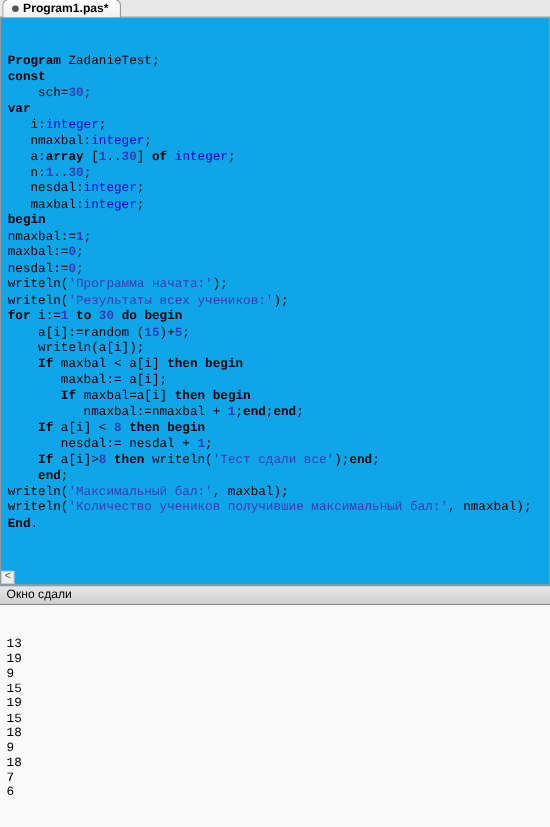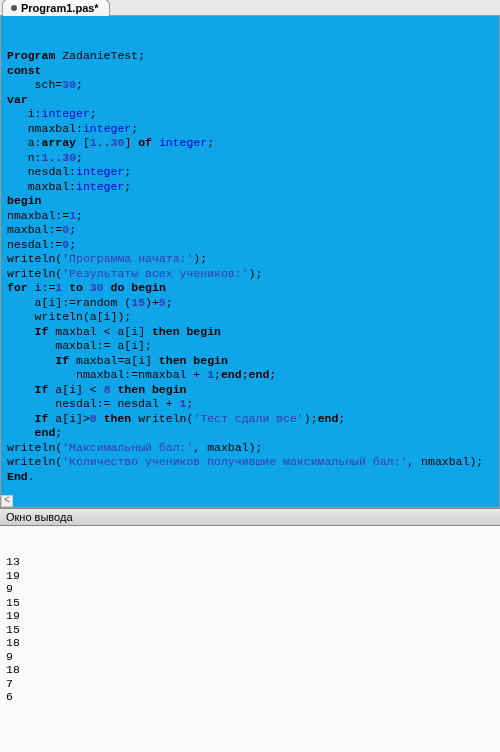--- a/index.html
+++ b/index.html
@@ -72,21 +72,21 @@
     font-family: Tahoma, sans-serif;
     font-size: 11px;
     padding: 2px 6px;
   }
   .output-pane {
     background: #fafafa;
     padding: 2px 6px;
     white-space: pre;
     line-height: 13.5px;
     overflow: hidden;
-    height: 226px;
+    height: 202px;
     font-family: "Courier New", monospace;
     font-size: 11.5px;
   }
   .bullet {
     width: 6px; height: 6px;
     border-radius: 50%;
     background: #555;
     display: inline-block;
   }
 </style>
@@ -98,16 +98,16 @@
     <span class="bullet"></span>
     <span>Program1.pas*</span>
   </div>
 </div>
 
 <div class="editor">
   <div id="code-area"><div class="c-line"><span class="kw">Program</span><span> ZadanieTest;</span></div><div class="c-line"><span class="kw">const</span></div><div class="c-line"><span>    sch=</span><span class="nm">30</span><span>;</span></div><div class="c-line"><span class="kw">var</span></div><div class="c-line"><span>   i:</span><span class="ty">integer</span><span>;</span></div><div class="c-line"><span>   nmaxbal:</span><span class="ty">integer</span><span>;</span></div><div class="c-line"><span>   a:</span><span class="kw">array</span><span> [</span><span class="nm">1</span><span>..</span><span class="nm">30</span><span>] </span><span class="kw">of</span><span> </span><span class="ty">integer</span><span>;</span></div><div class="c-line"><span>   n:</span><span class="nm">1</span><span>..</span><span class="nm">30</span><span>;</span></div><div class="c-line"><span>   nesdal:</span><span class="ty">integer</span><span>;</span></div><div class="c-line"><span>   maxbal:</span><span class="ty">integer</span><span>;</span></div><div class="c-line"><span class="kw">begin</span></div><div class="c-line"><span>nmaxbal:=</span><span class="nm">1</span><span>;</span></div><div class="c-line"><span>maxbal:=</span><span class="nm">0</span><span>;</span></div><div class="c-line"><span>nesdal:=</span><span class="nm">0</span><span>;</span></div><div class="c-line"><span>writeln(</span><span class="st">'Программа начата:'</span><span>);</span></div><div class="c-line"><span>writeln(</span><span class="st">'Результаты всех учеников:'</span><span>);</span></div><div class="c-line"><span class="kw">for</span><span> i:=</span><span class="nm">1</span><span> </span><span class="kw">to</span><span> </span><span class="nm">30</span><span> </span><span class="kw">do</span><span> </span><span class="kw">begin</span></div><div class="c-line"><span>    a[i]:=random (</span><span class="nm">15</span><span>)+</span><span class="nm">5</span><span>;</span></div><div class="c-line"><span>    writeln(a[i]);</span></div><div class="c-line"><span>    </span><span class="kw">If</span><span> maxbal &lt; a[i] </span><span class="kw">then</span><span> </span><span class="kw">begin</span></div><div class="c-line"><span>       maxbal:= a[i];</span></div><div class="c-line"><span>       </span><span class="kw">If</span><span> maxbal=a[i] </span><span class="kw">then</span><span> </span><span class="kw">begin</span></div><div class="c-line"><span>          nmaxbal:=nmaxbal + </span><span class="nm">1</span><span>;</span><span class="kw">end</span><span>;</span><span class="kw">end</span><span>;</span></div><div class="c-line"><span>    </span><span class="kw">If</span><span> a[i] &lt; </span><span class="nm">8</span><span> </span><span class="kw">then</span><span> </span><span class="kw">begin</span></div><div class="c-line"><span>       nesdal:= nesdal + </span><span class="nm">1</span><span>;</span></div><div class="c-line"><span>    </span><span class="kw">If</span><span> a[i]&gt;</span><span class="nm">8</span><span> </span><span class="kw">then</span><span> writeln(</span><span class="st">'Тест сдали все'</span><span>);</span><span class="kw">end</span><span>;</span></div><div class="c-line"><span>    </span><span class="kw">end</span><span>;</span></div><div class="c-line"><span>writeln(</span><span class="st">'Максимальный бал:'</span><span>, maxbal);</span></div><div class="c-line"><span>writeln(</span><span class="st">'Количество учеников получившие максимальный бал:'</span><span>, nmaxbal);</span></div><div class="c-line"><span class="kw">End</span><span>.</span></div></div>
   <div class="scroll-indicator">&lt;</div>
 </div>
 
-<div class="output-header">Окно вывода</div>
+<div class="output-header">Окно сдали</div>
 <div class="output-pane">
   <div id="output-area"><div>13</div><div>19</div><div>9</div><div>15</div><div>19</div><div>15</div><div>18</div><div>9</div><div>18</div><div>7</div><div>6</div></div>
 </div>
 
 </body></html>

